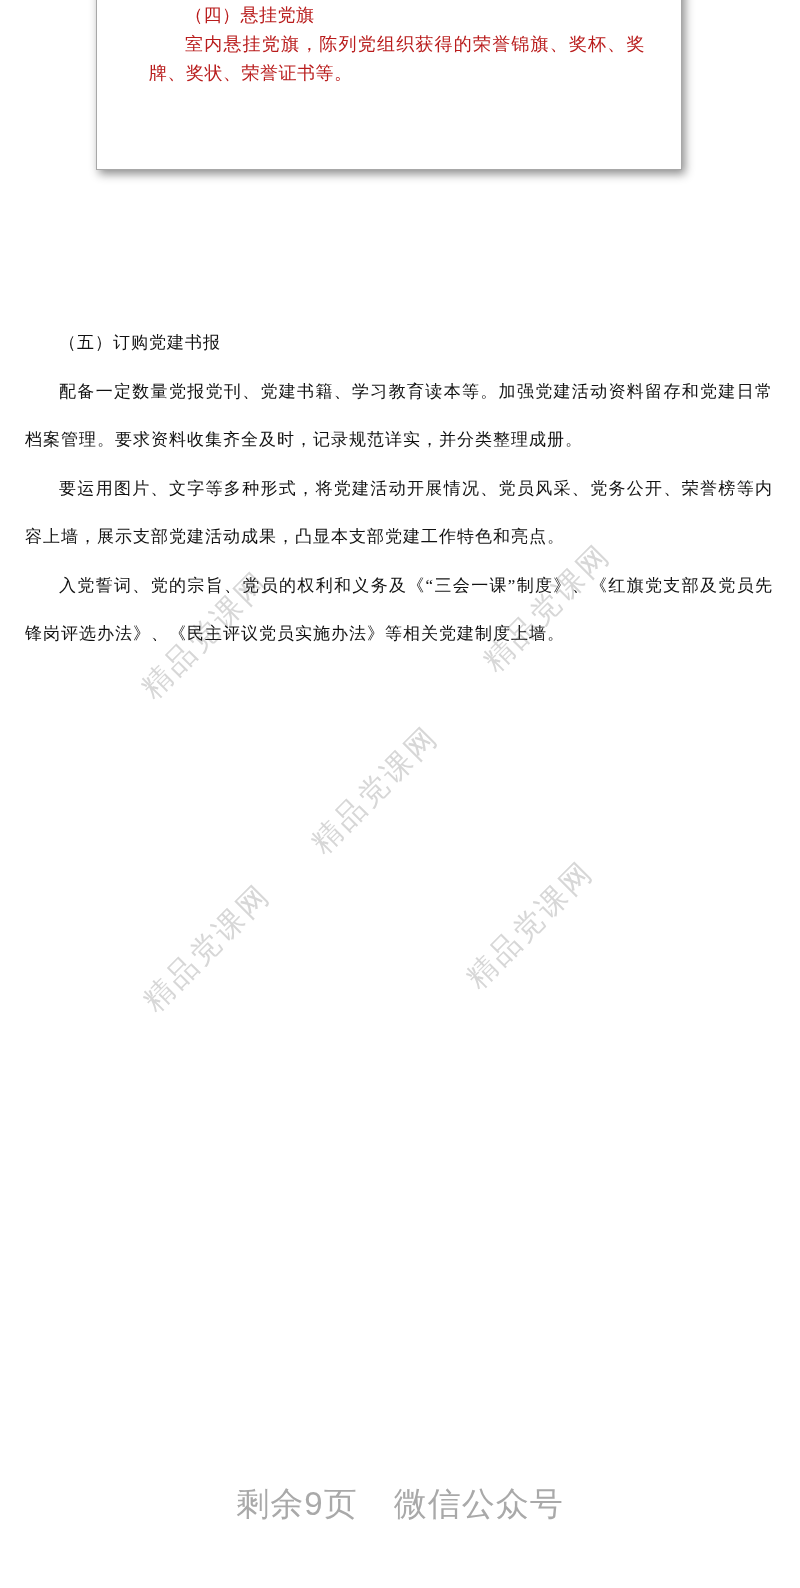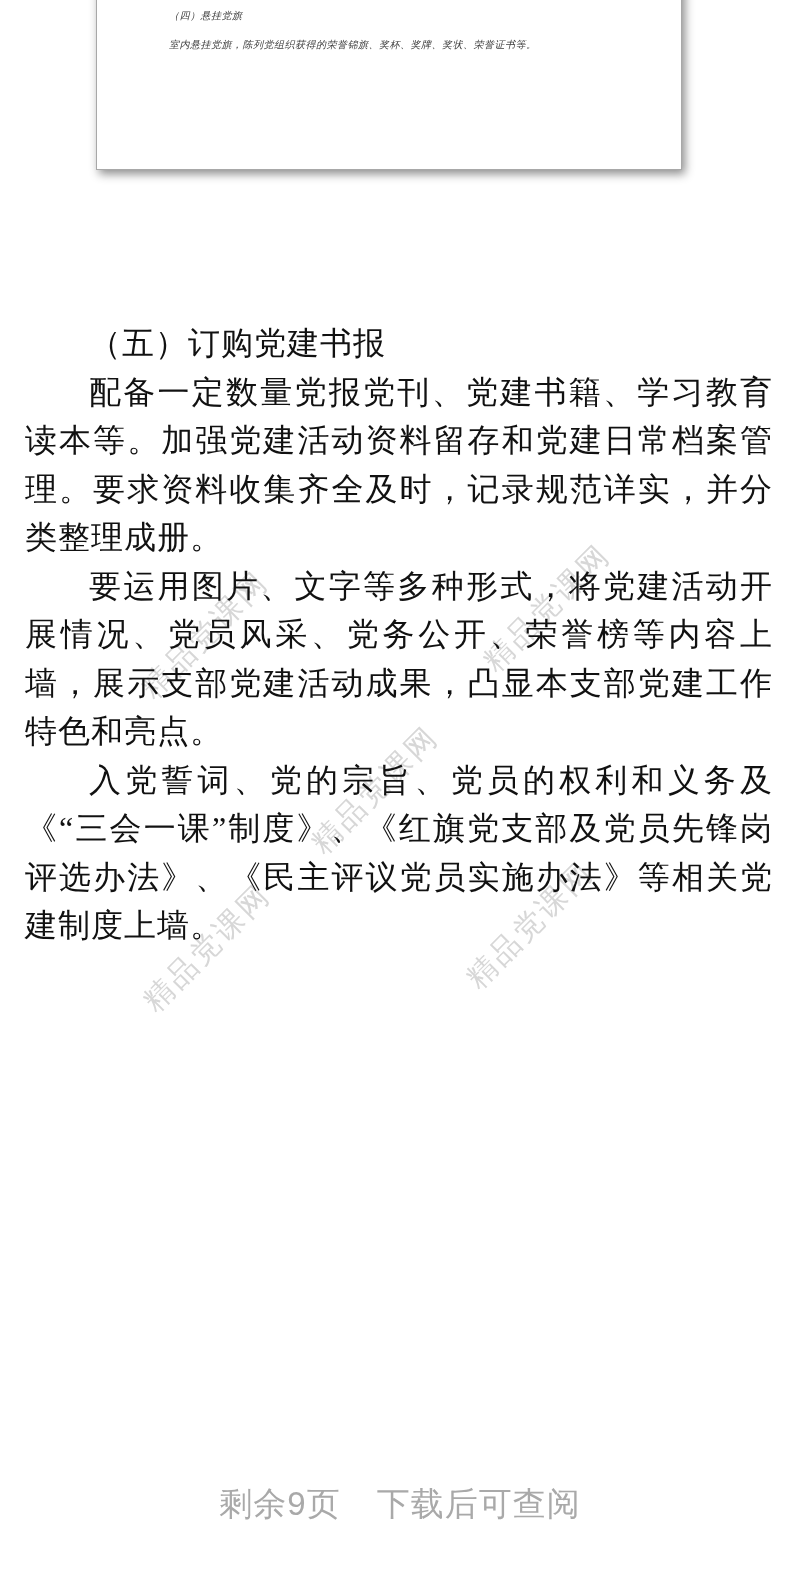--- a/index.html
+++ b/index.html
@@ -24,26 +24,25 @@
     width: 586px;
     height: 184px;
     box-sizing: border-box;
     background: #ffffff;
     border: 1px solid #a8a8a8;
     box-shadow: 3px 4px 9px rgba(0,0,0,0.45);
     padding: 14px 36px 0 52px;
     z-index: 3;
   }
   .doc-card .card-text {
-    font-size: 10px;
+    font-size: 18px;
     line-height: 29px;
     letter-spacing: 0.5px;
-    color: #404040;
+    color: #b91c1c;
     text-align: justify;
-    font-style: italic;
   }
   .doc-card .indent2 { text-indent: 2em; margin: 0; }
 
   
   .wm {
     position: absolute;
     color: #d7d7d7;
     font-size: 30px;
     letter-spacing: 3px;
     white-space: nowrap;
@@ -54,21 +53,21 @@
   }
 
   
   .body-text {
     position: absolute;
     left: 25px;
     top: 319px;
     width: 748px;
     z-index: 2;
     color: #111111;
-    font-size: 32px;
+    font-size: 17px;
     line-height: 48.5px;
     letter-spacing: 1px;
     text-align: justify;
   }
   .body-text p {
     margin: 0;
     text-indent: 2em;
   }
 
   
@@ -106,16 +105,16 @@
   <div class="wm" style="left:207px; top:948px;">精品党课网</div>
 
   <div class="body-text">
     <p>（五）订购党建书报</p>
     <p>配备一定数量党报党刊、党建书籍、学习教育读本等。加强党建活动资料留存和党建日常档案管理。要求资料收集齐全及时，记录规范详实，并分类整理成册。</p>
     <p>要运用图片、文字等多种形式，将党建活动开展情况、党员风采、党务公开、荣誉榜等内容上墙，展示支部党建活动成果，凸显本支部党建工作特色和亮点。</p>
     <p>入党誓词、党的宗旨、党员的权利和义务及《“三会一课”制度》、《红旗党支部及党员先锋岗评选办法》、《民主评议党员实施办法》等相关党建制度上墙。</p>
   </div>
 
   <div class="footer-notice">
-    <span>剩余9页</span><span class="hint">下载后可查阅</span>
+    <span>剩余9页</span><span class="hint">微信公众号</span>
   </div>
 
 </div>
 
 </body></html>

